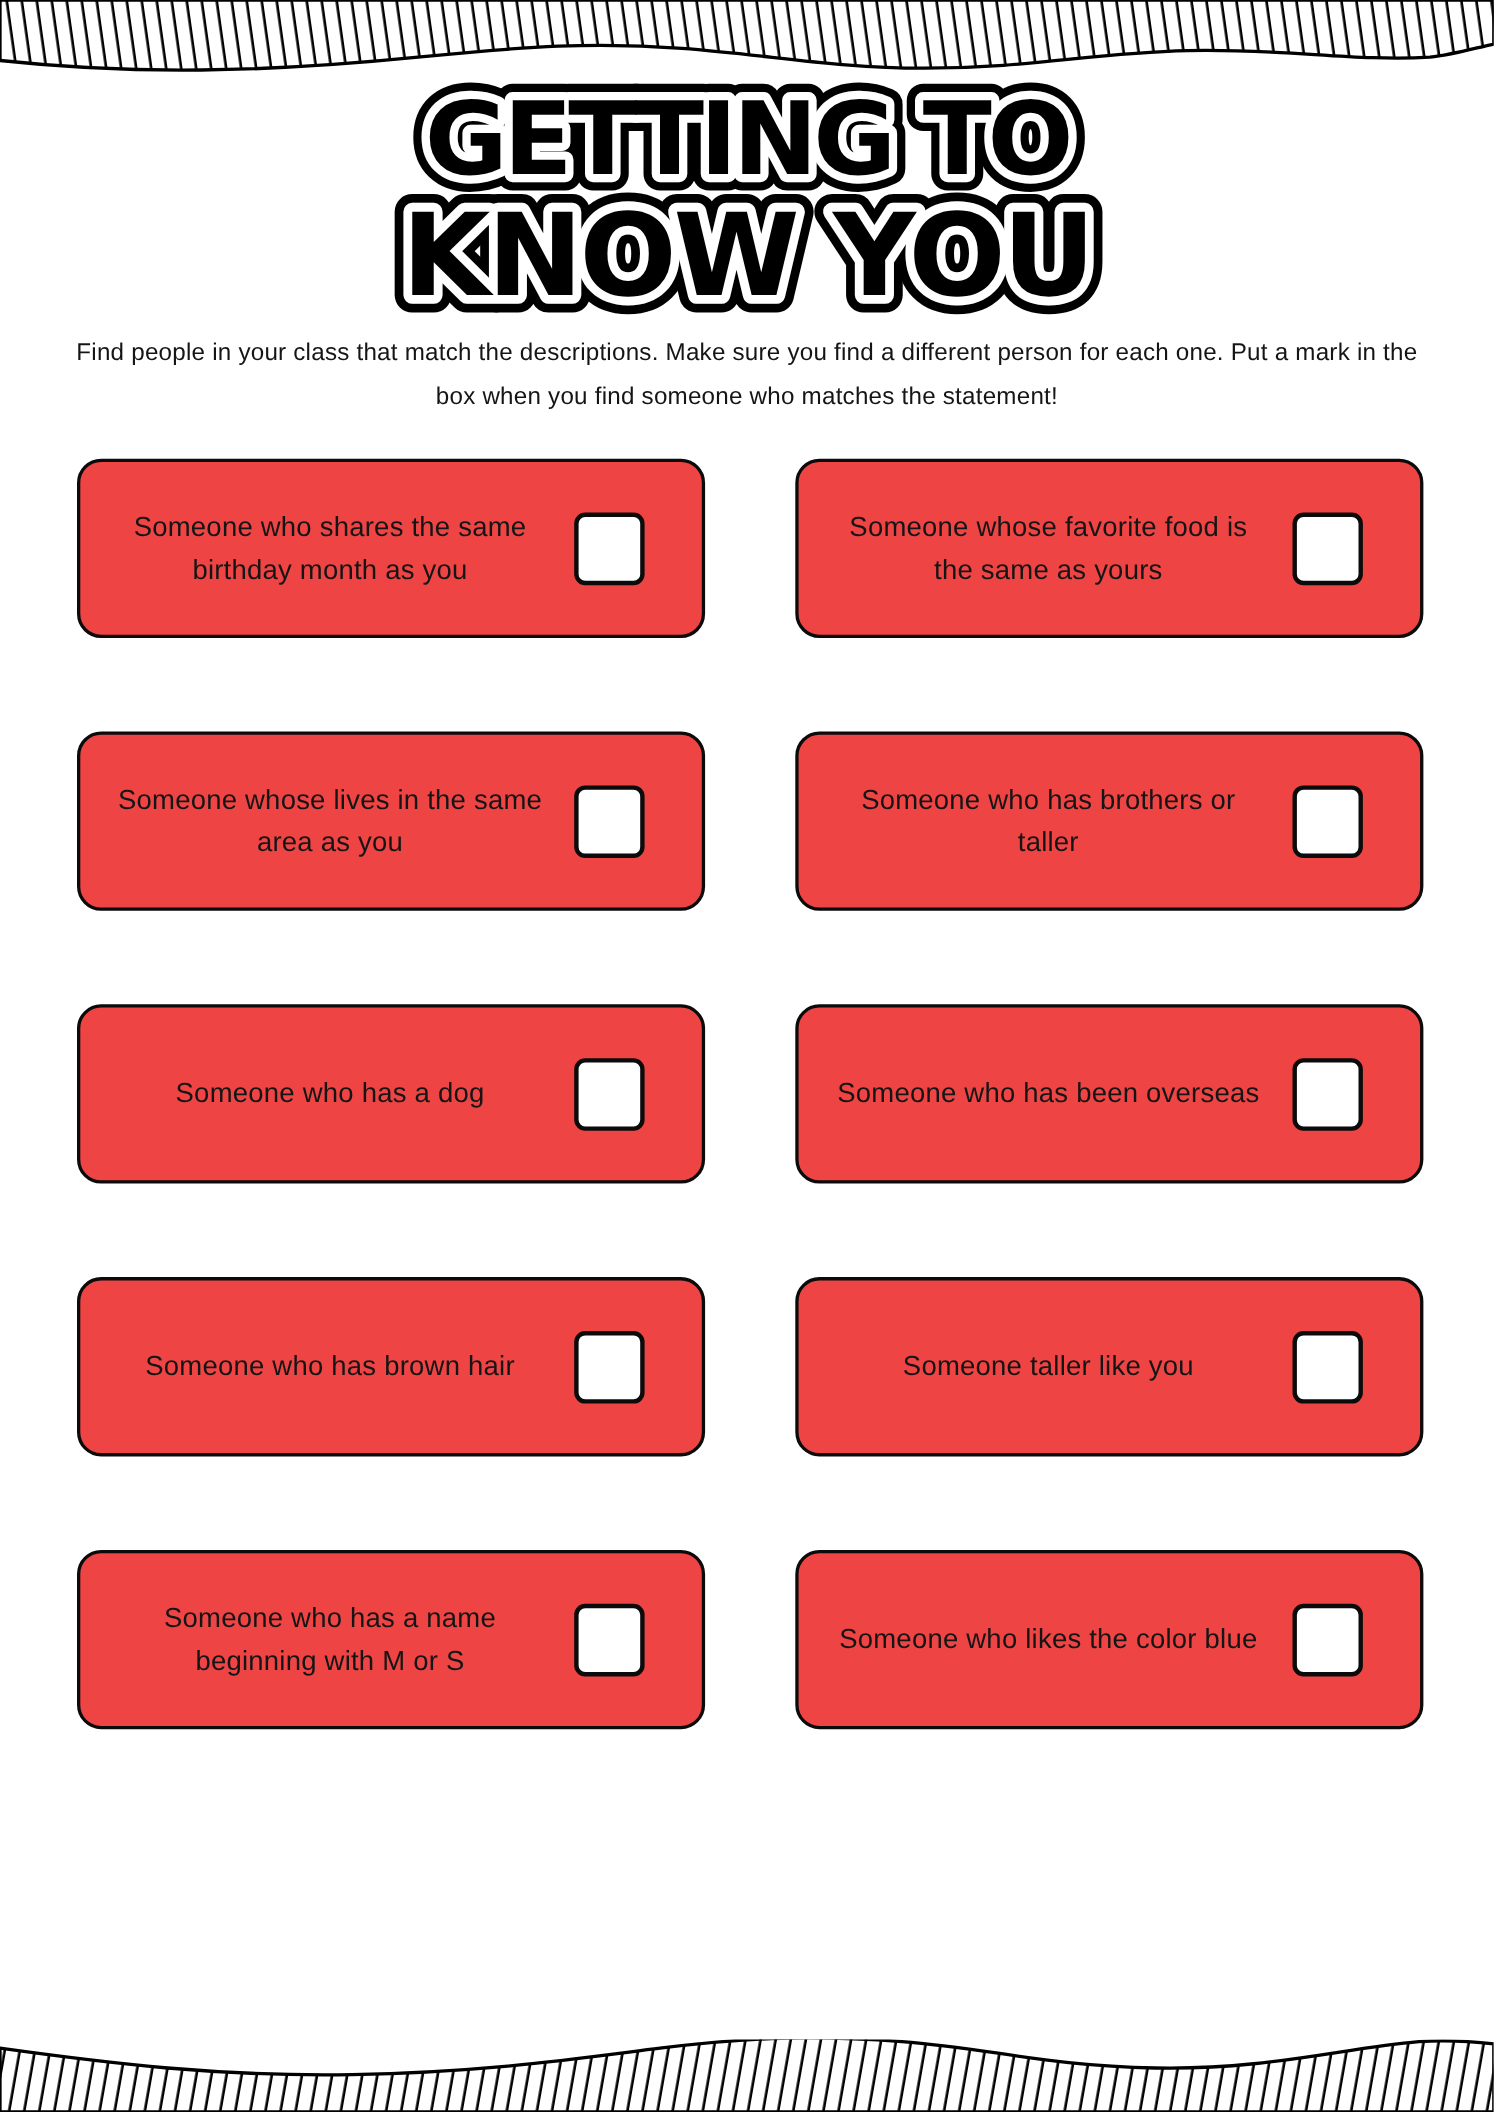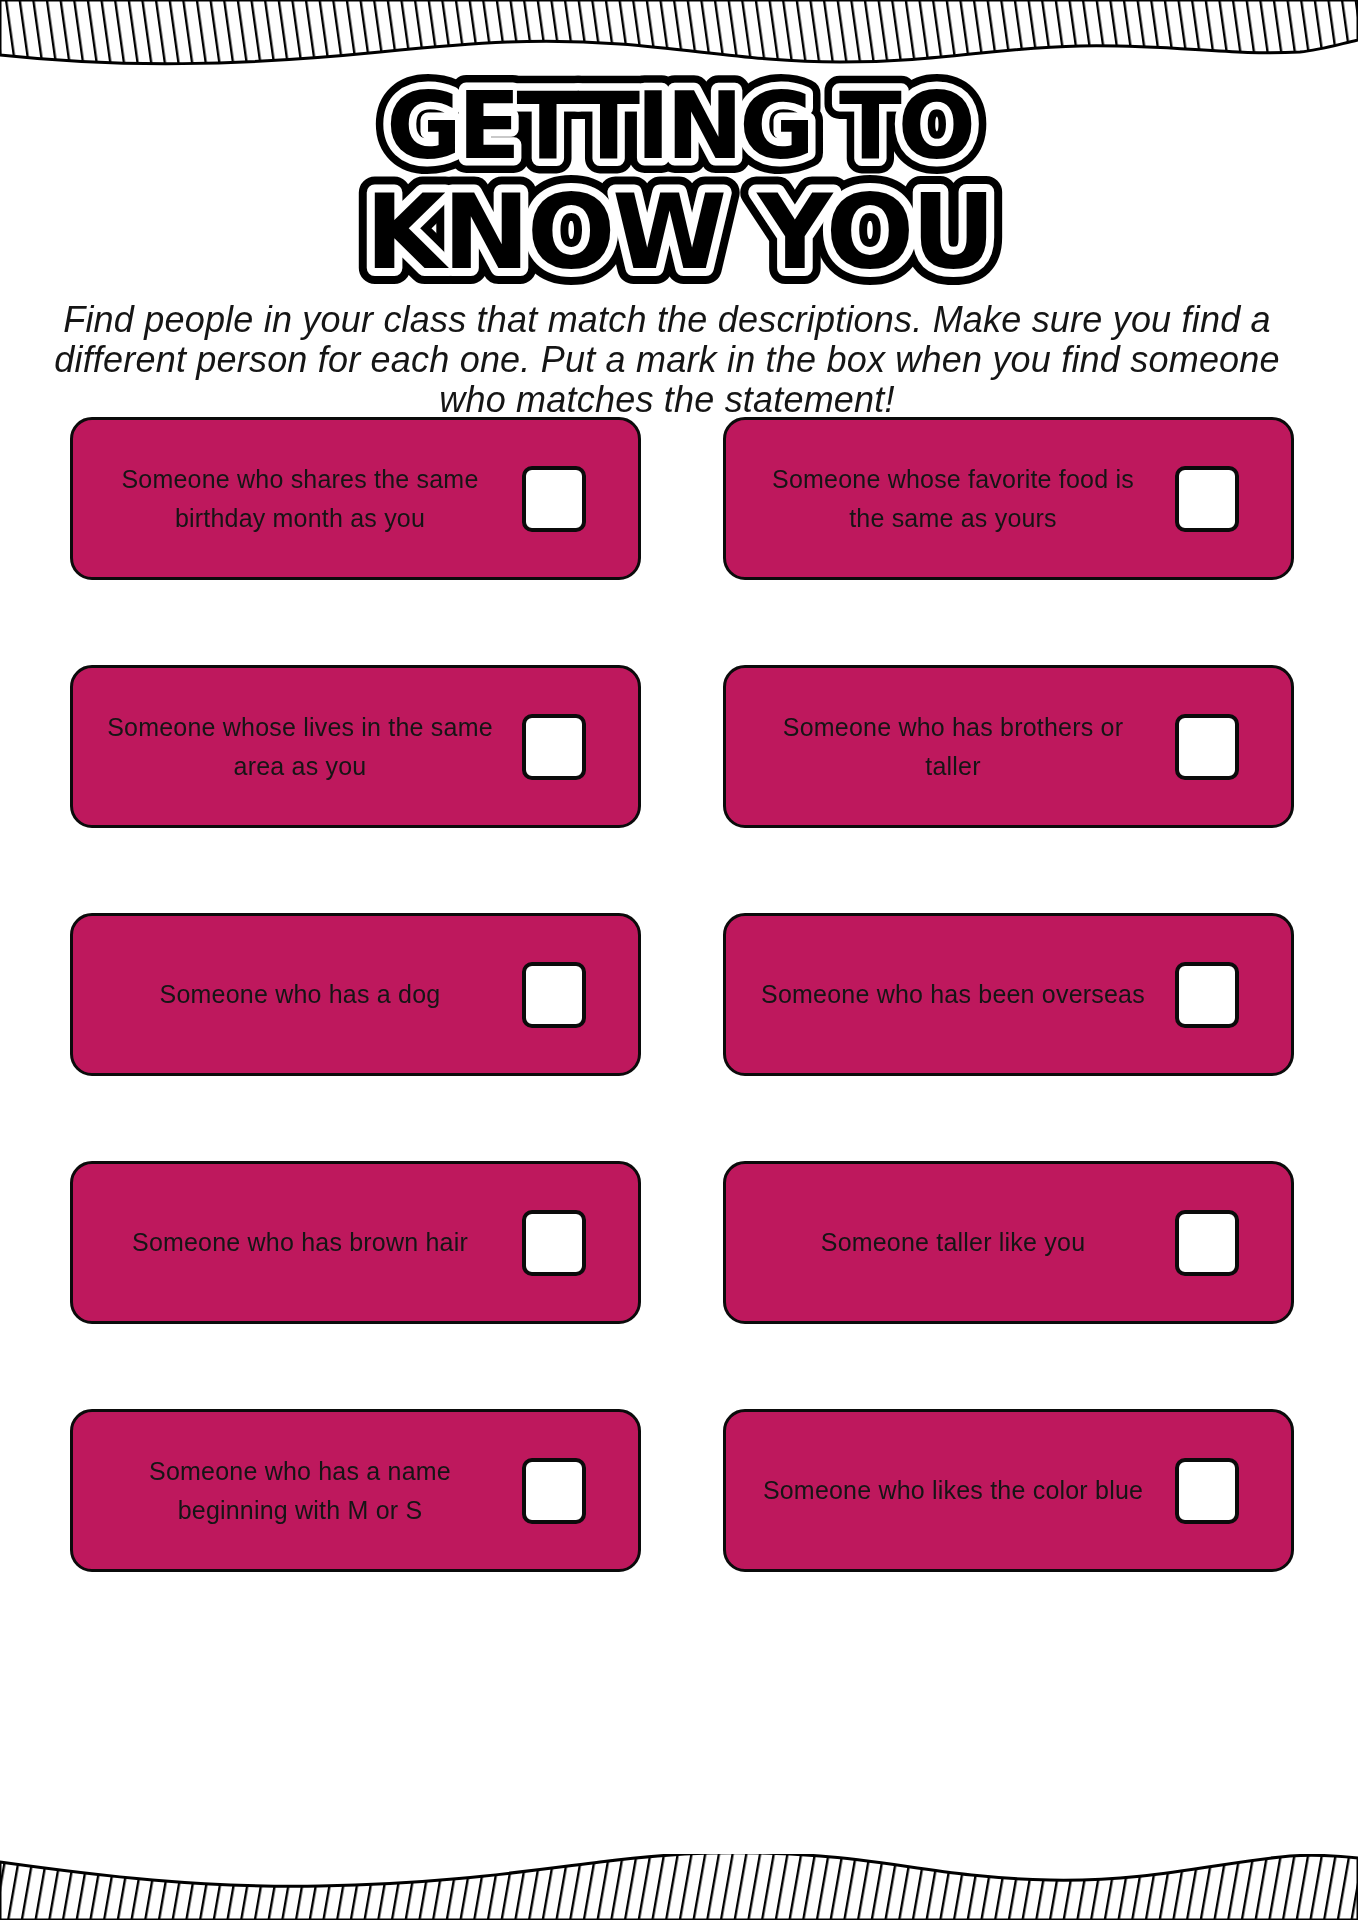--- a/index.html
+++ b/index.html
@@ -34,47 +34,46 @@
     left: 0;
     width: 1358px;
     text-align: center;
   }
   .title-wrap svg { display: block; margin: 0 auto; }
 
   
   .instructions {
     position: absolute;
     top: 300px;
-    left: 52px;
+    left: 64px;
     width: 1230px;
     text-align: center;
-    font-size: 36px;
+    font-size: 22px;
     line-height: 40px;
     letter-spacing: 0.2px;
     color: #151515;
-    font-style: italic;
   }
 
   
   .grid {
     position: absolute;
     top: 417px;
     left: 70px;
     width: 1224px;
     display: grid;
     grid-template-columns: 571px 571px;
     column-gap: 82px;
     row-gap: 85px;
   }
   .card {
     position: relative;
     height: 163px;
     border: 3.5px solid #0b0b0b;
     border-radius: 22px;
-    background: #be185d;
+    background: #ef4444;
     display: flex;
     align-items: center;
     box-sizing: border-box;
   }
   .card-text {
     width: 390px;
     margin-left: 32px;
     text-align: center;
     font-size: 25px;
     line-height: 39px;

